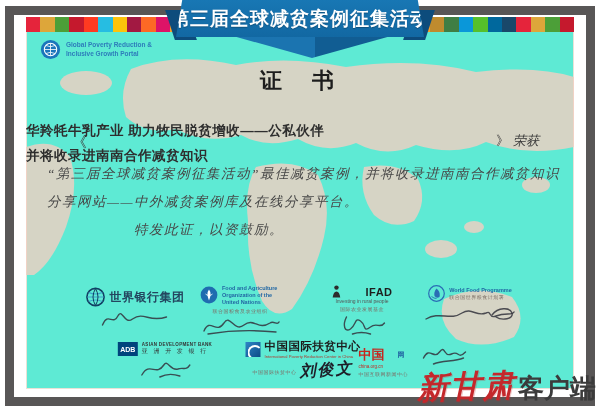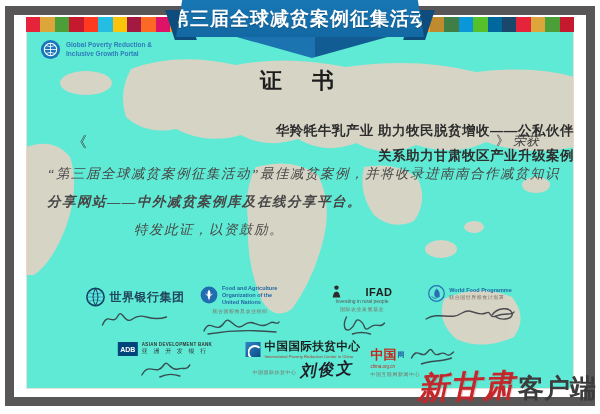--- a/index.html
+++ b/index.html
@@ -38,33 +38,33 @@
 
   
   .portal { position:absolute; left:14px; top:22px; display:flex; align-items:center; gap:5px; }
   .portal-text { color:#2d7cba; font-size:6.5px; line-height:1.35; font-weight:bold; }
 
   
   .cert-title { position:absolute; left:0; top:49px; width:100%; text-align:center;
             font-size:22px; font-weight:bold; color:#1d1d1d; letter-spacing:6px;
             white-space:pre; font-family:"Liberation Sans", sans-serif; }
 
-  .case-wrap { position:absolute; left:0; top:101px; width:100%; text-align:right;
+  .case-wrap { position:absolute; left:0; top:101px; width:100%; text-align:left;
             color:#2e2e2e; }
   .case-line { font-size:13.5px; font-weight:bold; line-height:25px; letter-spacing:.5px; }
   .quote-open { position:absolute; left:46px; top:116px; font-size:15px; color:#3a3a3a; }
   .quote-close-wrap { position:absolute; left:470px; top:115px; font-size:13px; color:#3a3a3a;
             display:flex; gap:4px; align-items:center; }
   .kai { font-family:"Liberation Serif","DejaVu Serif",serif; font-style:italic; }
 
   .body-line { position:absolute; left:21px; width:510px; font-size:13.5px; color:#474747;
             letter-spacing:1.5px; font-family:"Liberation Serif","DejaVu Serif",serif;
             font-style:italic; white-space:nowrap; }
   .bl1 { top:148px; }
-  .bl2 { top:176px;font-weight:bold; }
+  .bl2 { top:176px; }
   .closing { top:204px; left:108px; }
 
   
   .org { position:absolute; transform:translateX(-50%); text-align:center; }
   .org-head { display:flex; align-items:center; gap:4px; justify-content:center; }
   .org-cn-label { font-size:12px; font-weight:bold; color:#23465f; letter-spacing:.5px; }
   .org-en { font-size:5.5px; color:#2268a4; text-align:left; line-height:1.25; font-weight:bold; }
   .org-small { font-size:5px; color:#7c6f66; margin-top:2px; letter-spacing:.5px; }
   .sig { display:block; margin:1px auto 0; }
   .sig path { fill:none; stroke:#32323c; stroke-width:1.4; stroke-linecap:round; opacity:.85; }
@@ -178,21 +178,21 @@
         <div>Global Poverty Reduction &amp;</div>
         <div>Inclusive Growth Portal</div>
       </div>
     </div>
 
     <div class="cert-title">证  书</div>
 
     <div class="quote-open">《</div>
     <div class="case-wrap">
       <div class="case-line">华羚牦牛乳产业  助力牧民脱贫增收——公私伙伴</div>
-      <div class="case-line">关系助力甘肃牧区产业升级案例</div>
+      <div class="case-line">并将收录进南南合作减贫知识</div>
     </div>
     <div class="quote-close-wrap">
       <span>》</span>
       <span class="kai">荣获</span>
     </div>
 
     <div class="body-line bl1">“第三届全球减贫案例征集活动”最佳减贫案例，并将收录进南南合作减贫知识</div>
     <div class="body-line bl2">分享网站——中外减贫案例库及在线分享平台。</div>
     <div class="body-line closing">特发此证，以资鼓励。</div>
 
@@ -282,21 +282,21 @@
           <div class="iprcc-en">International Poverty Reduction Center in China</div>
         </div>
       </div>
       <div style="display:flex; align-items:center; justify-content:center; gap:3px; margin-top:1px;">
         <span class="org-small">中国国际扶贫中心</span>
         <span class="sig-name">刘俊文</span>
       </div>
     </div>
 
     <div class="org" style="left:388px; top:325px;">
-      <div class="org-head" style="gap:1px;">
+      <div class="org-head" style="gap:13px;">
         <span class="cn-logo-red">中国</span>
         <span class="cn-logo-net">网</span>
         <svg class="sig" style="margin:0 0 0 2px;" width="50" height="26" viewBox="0 0 50 26">
           <path d="M4 16 C10 4 14 18 20 10 C26 2 24 16 32 12 C40 8 38 18 46 10"></path>
           <path d="M14 22 C24 18 34 20 44 16"></path>
         </svg>
       </div>
       <div class="cn-url" style="text-align:left; margin-top:-4px;">china.org.cn</div>
       <div class="org-small" style="text-align:left;">中国互联网新闻中心</div>
     </div>

